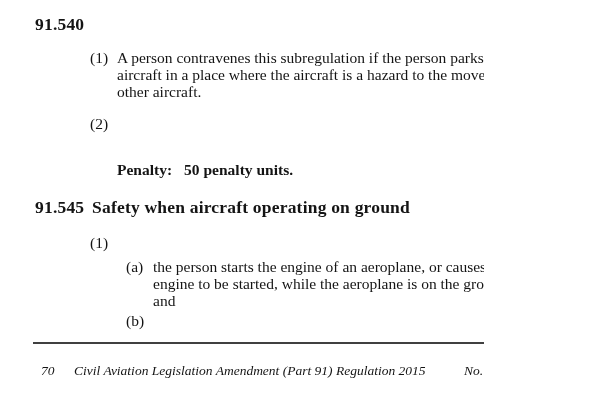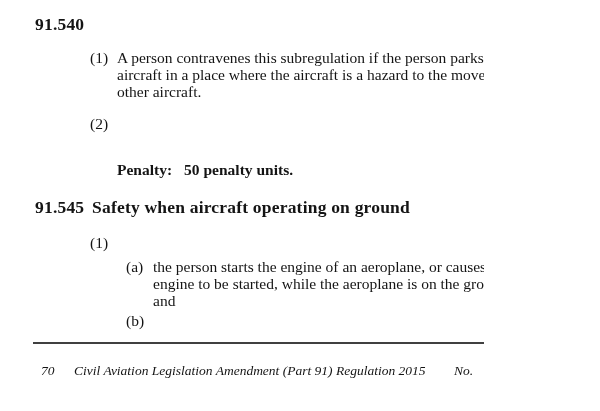--- a/index.html
+++ b/index.html
@@ -58,21 +58,21 @@
   .footer-row {
     position: relative;
     margin-top: 19px;
     height: 18px;
     font-style: italic;
     font-size: 13.5px;
     line-height: 16px;
   }
   .footer-row .pn  { position: absolute; left: 33px; margin-left: 8px; }
   .footer-row .dt  { position: absolute; left: 74px; }
-  .footer-row .no  { position: absolute; left: 454px; text-align: right; }
+  .footer-row .no  { position: absolute; left: 464px; text-align: right; }
   .footer-row .yr  { position: absolute; left: 496px; }
 </style>
 </head>
 <body>
 
 <div class="page">
 
   <div class="heading">
     <span class="hnum">91.540</span>
   </div>

